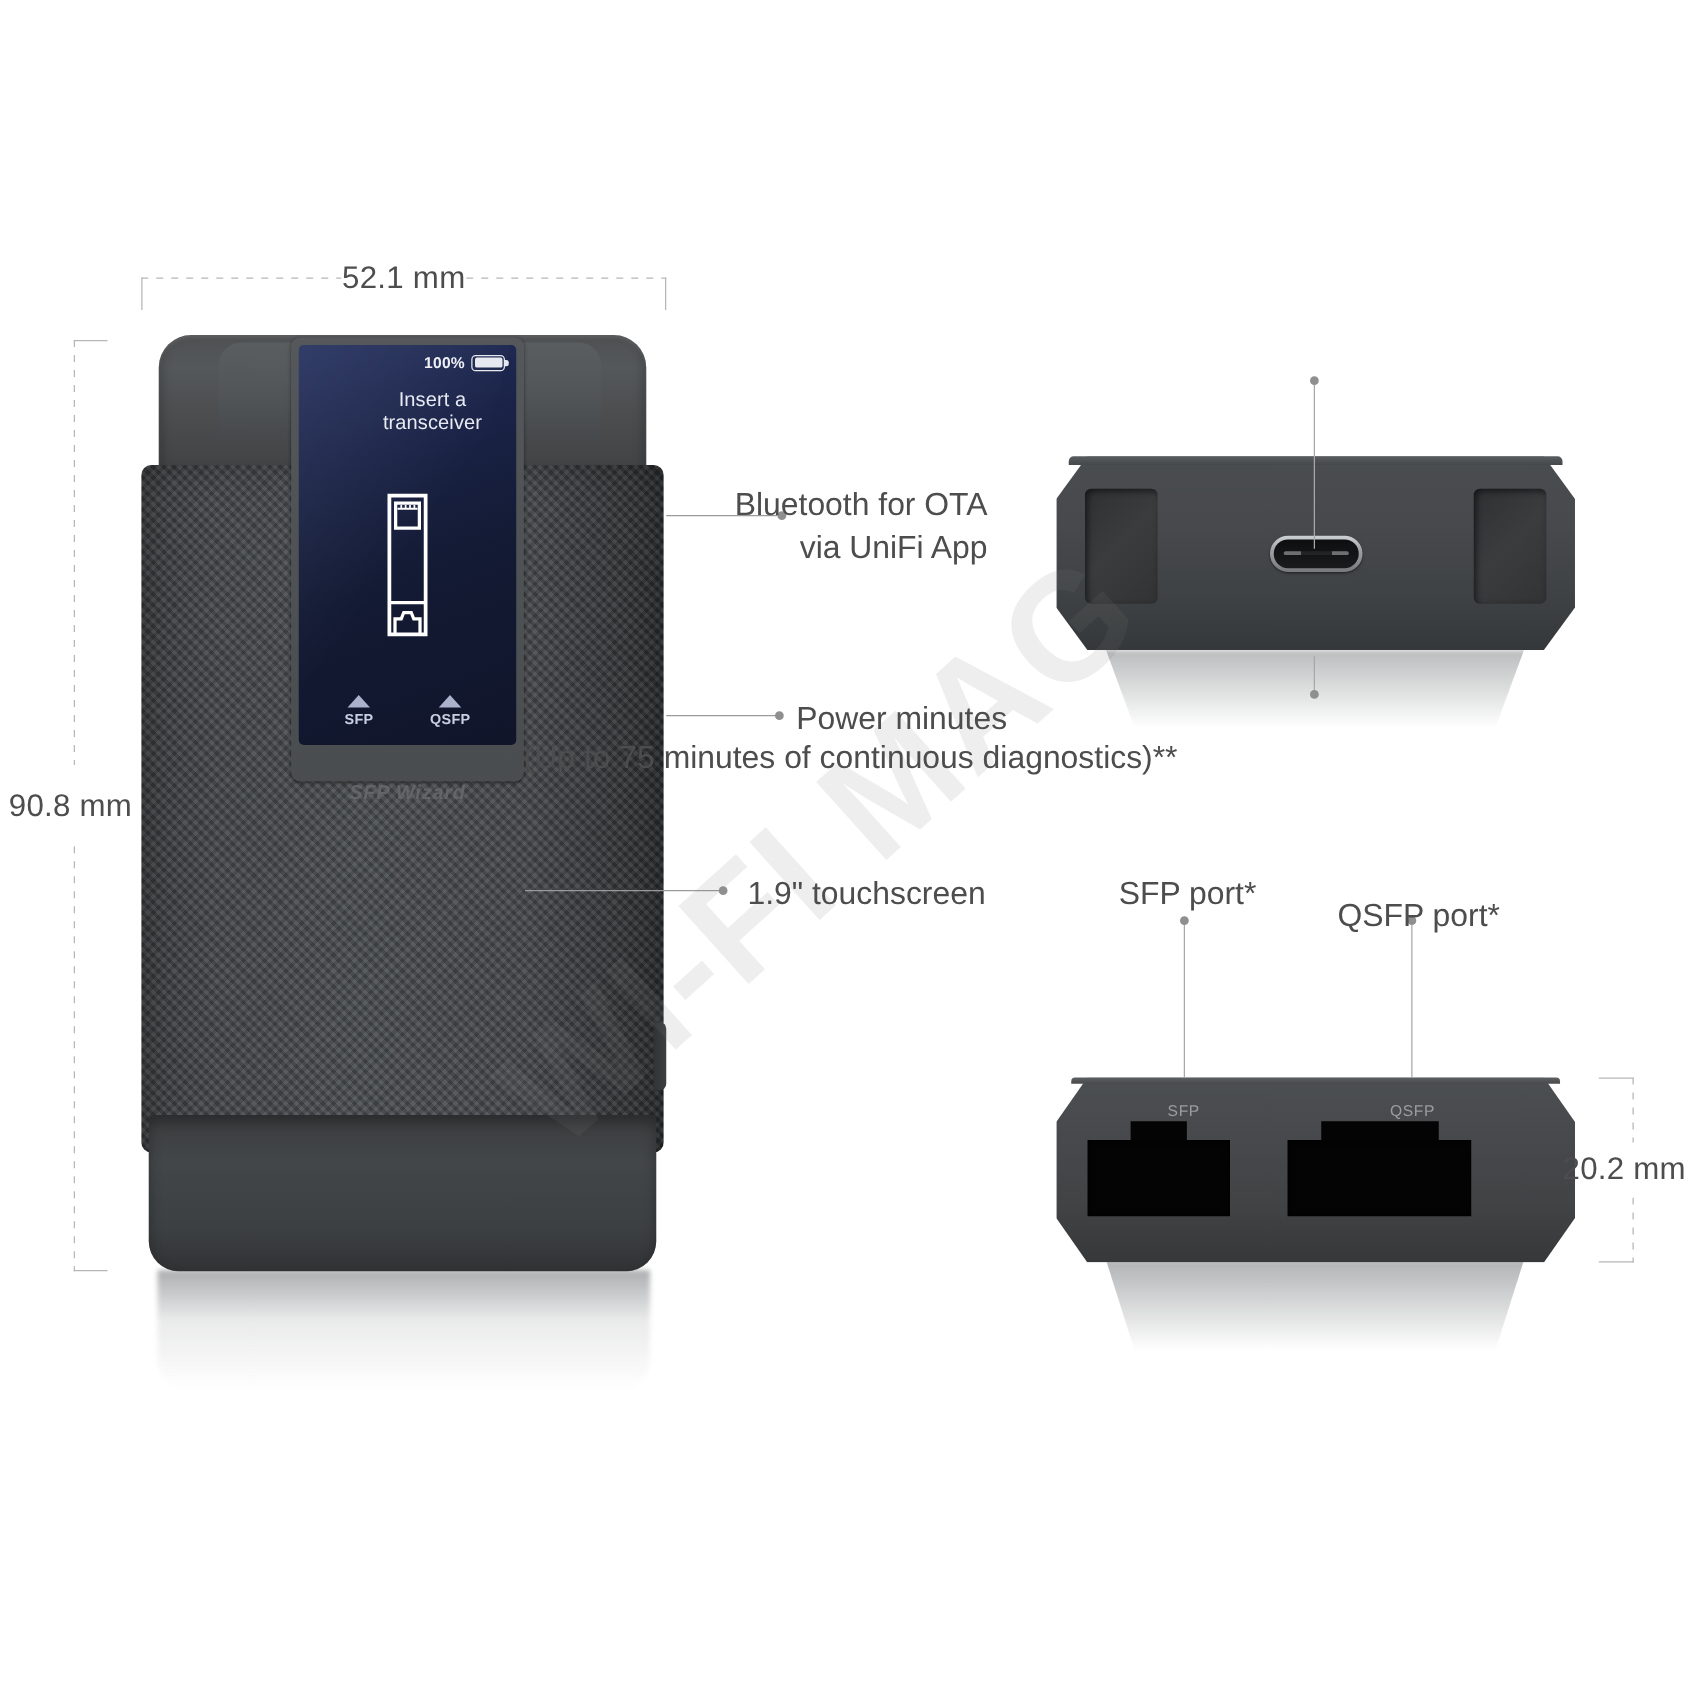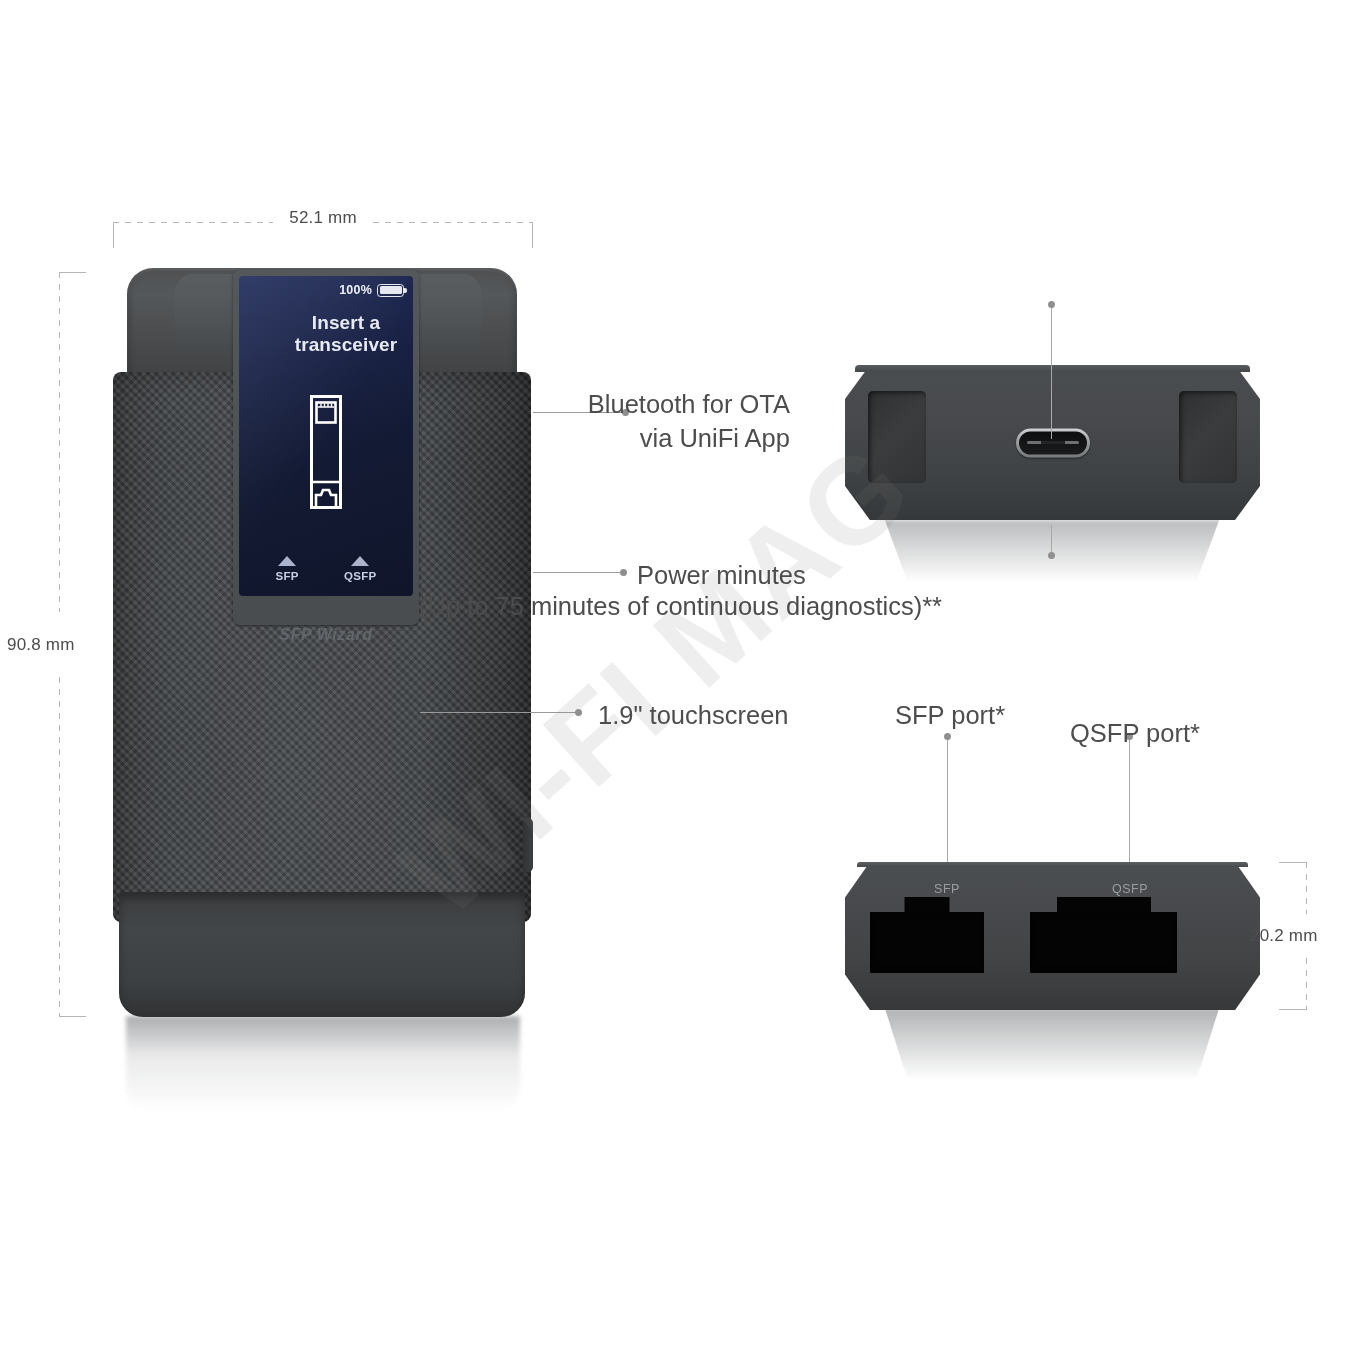--- a/index.html
+++ b/index.html
@@ -18,21 +18,21 @@
     width:640px;height:420px;
     display:flex;align-items:center;justify-content:center;
     transform:rotate(-42deg);
     font-size:122px;font-weight:700;letter-spacing:2px;
     color:rgba(120,120,120,0.13);
     white-space:nowrap;pointer-events:none;user-select:none;
     z-index:6;
   }
 
   
-  .dim-label{position:absolute;font-size:17px;color:#4d4d4d;white-space:nowrap;letter-spacing:.2px;text-align:right;}
+  .dim-label{position:absolute;font-size:25px;color:#4d4d4d;white-space:nowrap;letter-spacing:.2px;text-align:right;}
 
   
   .dimtop{position:absolute;left:113px;top:222px;width:420px;height:34px;z-index:4;}
   .dimtop .seg{position:absolute;top:0;height:1px;
      background-image:linear-gradient(to right,#b6b6b6 0 6px,transparent 6px 12px);
      background-size:12px 1px;background-repeat:repeat-x;}
   .dimtop .segL{left:0;width:160px;}
   .dimtop .segR{right:0;width:160px;}
   .dimtop .capL{position:absolute;left:0;top:0;width:1px;height:26px;background:#b6b6b6;}
   .dimtop .capR{position:absolute;right:0;top:0;width:1px;height:26px;background:#b6b6b6;}
@@ -126,22 +126,22 @@
     transform:rotate(14deg);pointer-events:none;
   }
   .scr-top{position:absolute;right:9px;top:7px;display:flex;align-items:center;gap:5px;}
   .scr-pct{font-size:12.5px;font-weight:700;color:#eef0f6;letter-spacing:.2px;}
   .batt{position:relative;width:27px;height:13px;border:1.6px solid #e6e9f0;border-radius:3.5px;
      box-sizing:border-box;}
   .batt:before{content:"";position:absolute;left:1.5px;top:1.5px;right:1.5px;bottom:1.5px;
      background:#e6e9f0;border-radius:1.5px;}
   .batt:after{content:"";position:absolute;right:-4px;top:3.5px;width:2.6px;height:5px;
      background:#e6e9f0;border-radius:0 2px 2px 0;}
-  .scr-msg{position:absolute;left:0;right:0;top:36px;text-align:center;font-size:19px;
-     font-weight:700;color:#e7eaf2;letter-spacing:.1px;margin-left:40px;}
+  .scr-msg{position:absolute;left:0;right:0;top:36px;text-align:center;font-size:16px;
+     font-weight:400;color:#e7eaf2;letter-spacing:.1px;margin-left:40px;}
   .xcvr{position:absolute;left:50%;top:118px;transform:translateX(-50%);}
   .scr-bottom{position:absolute;left:0;right:0;bottom:14px;display:flex;justify-content:space-around;
      padding:0 14px;box-sizing:border-box;}
   .scr-btn{display:flex;flex-direction:column;align-items:center;gap:4px;}
   .tri{width:0;height:0;border-left:9px solid transparent;border-right:9px solid transparent;
      border-bottom:10px solid #aab2cc;}
   .scr-btn-lbl{font-size:11.5px;font-weight:600;color:#c9cfe2;letter-spacing:.3px;}
   .brand{position:absolute;left:120px;top:358px;width:186px;text-align:center;
      font-size:16px;font-weight:700;color:#62656a;letter-spacing:.6px;z-index:4;font-style:italic;}
 

